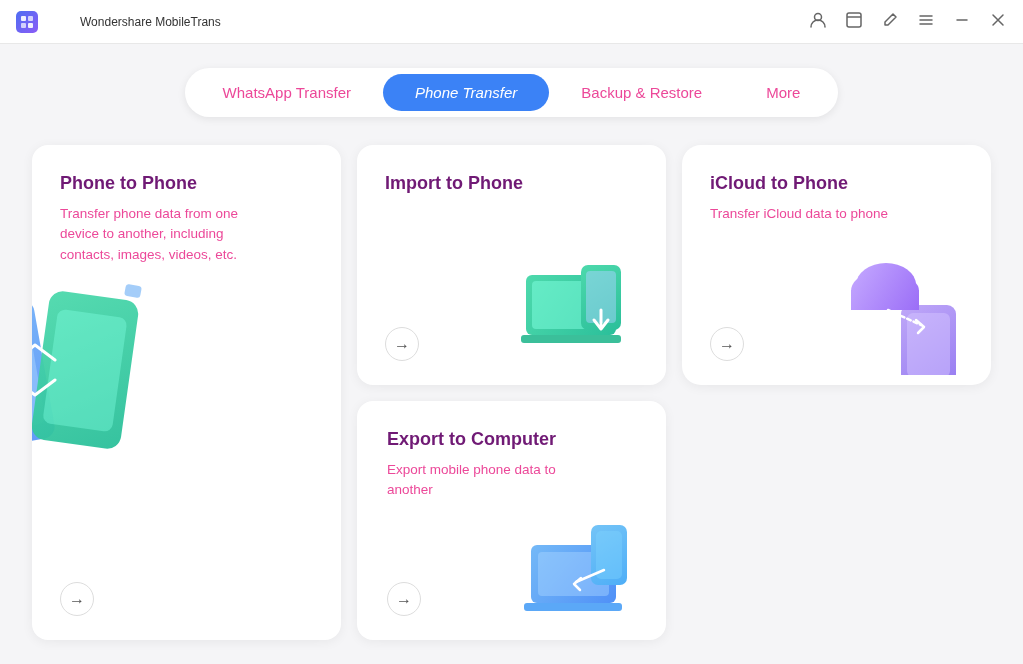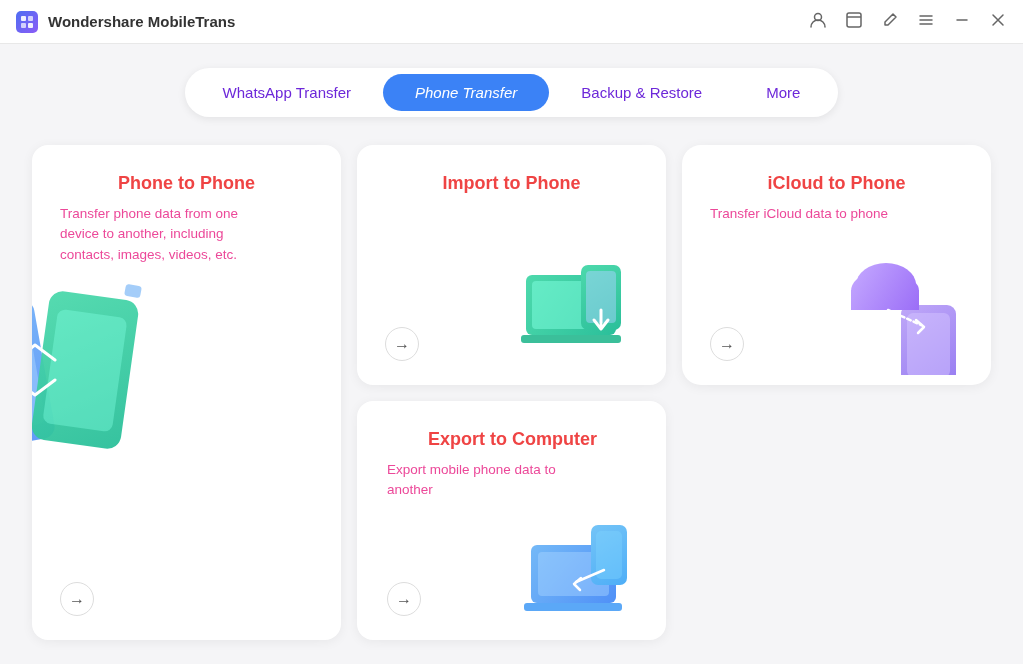--- a/index.html
+++ b/index.html
@@ -36,23 +36,24 @@
       background: linear-gradient(135deg, #4e6ef2, #8b5cf6);
       border-radius: 5px;
       display: flex;
       align-items: center;
       justify-content: center;
       color: white;
       font-size: 12px;
       font-weight: bold;
     }
     .app-title {
-      font-size: 15px;
+      font-size: 12px;
       color: #333;
-      font-weight: 700;
+      font-weight: 400;
+      margin-left: 32px;
     }
     .title-bar-controls {
       display: flex;
       align-items: center;
       gap: 18px;
     }
     .title-bar-icon {
       color: #666;
       font-size: 16px;
       cursor: pointer;
@@ -79,21 +80,21 @@
       width: fit-content;
       margin: 0 auto 28px auto;
       box-shadow: 0 2px 8px rgba(0,0,0,0.08);
     }
     .nav-tab {
       padding: 10px 32px;
       border-radius: 50px;
       font-size: 15px;
       font-weight: 500;
       cursor: pointer;
-      color: #6d28d9;
+      color: #ec4899;
       transition: all 0.2s;
       white-space: nowrap;
     }
     .nav-tab.active {
       background: #3b82f6;
       color: #ffffff;
       font-style: italic;
     }
 
     
@@ -117,23 +118,22 @@
       flex-direction: column;
     }
 
     .card-large {
       grid-row: 1 / 3;
     }
 
     .card-title {
       font-size: 18px;
       font-weight: 700;
-      color: #ef4444;
+      color: #701a75;
       margin-bottom: 10px;
-      text-align: center;
     }
 
     .card-desc {
       font-size: 13.5px;
       color: #ec4899;
       line-height: 1.5;
       max-width: 200px;
     }
 
     .card-arrow {

